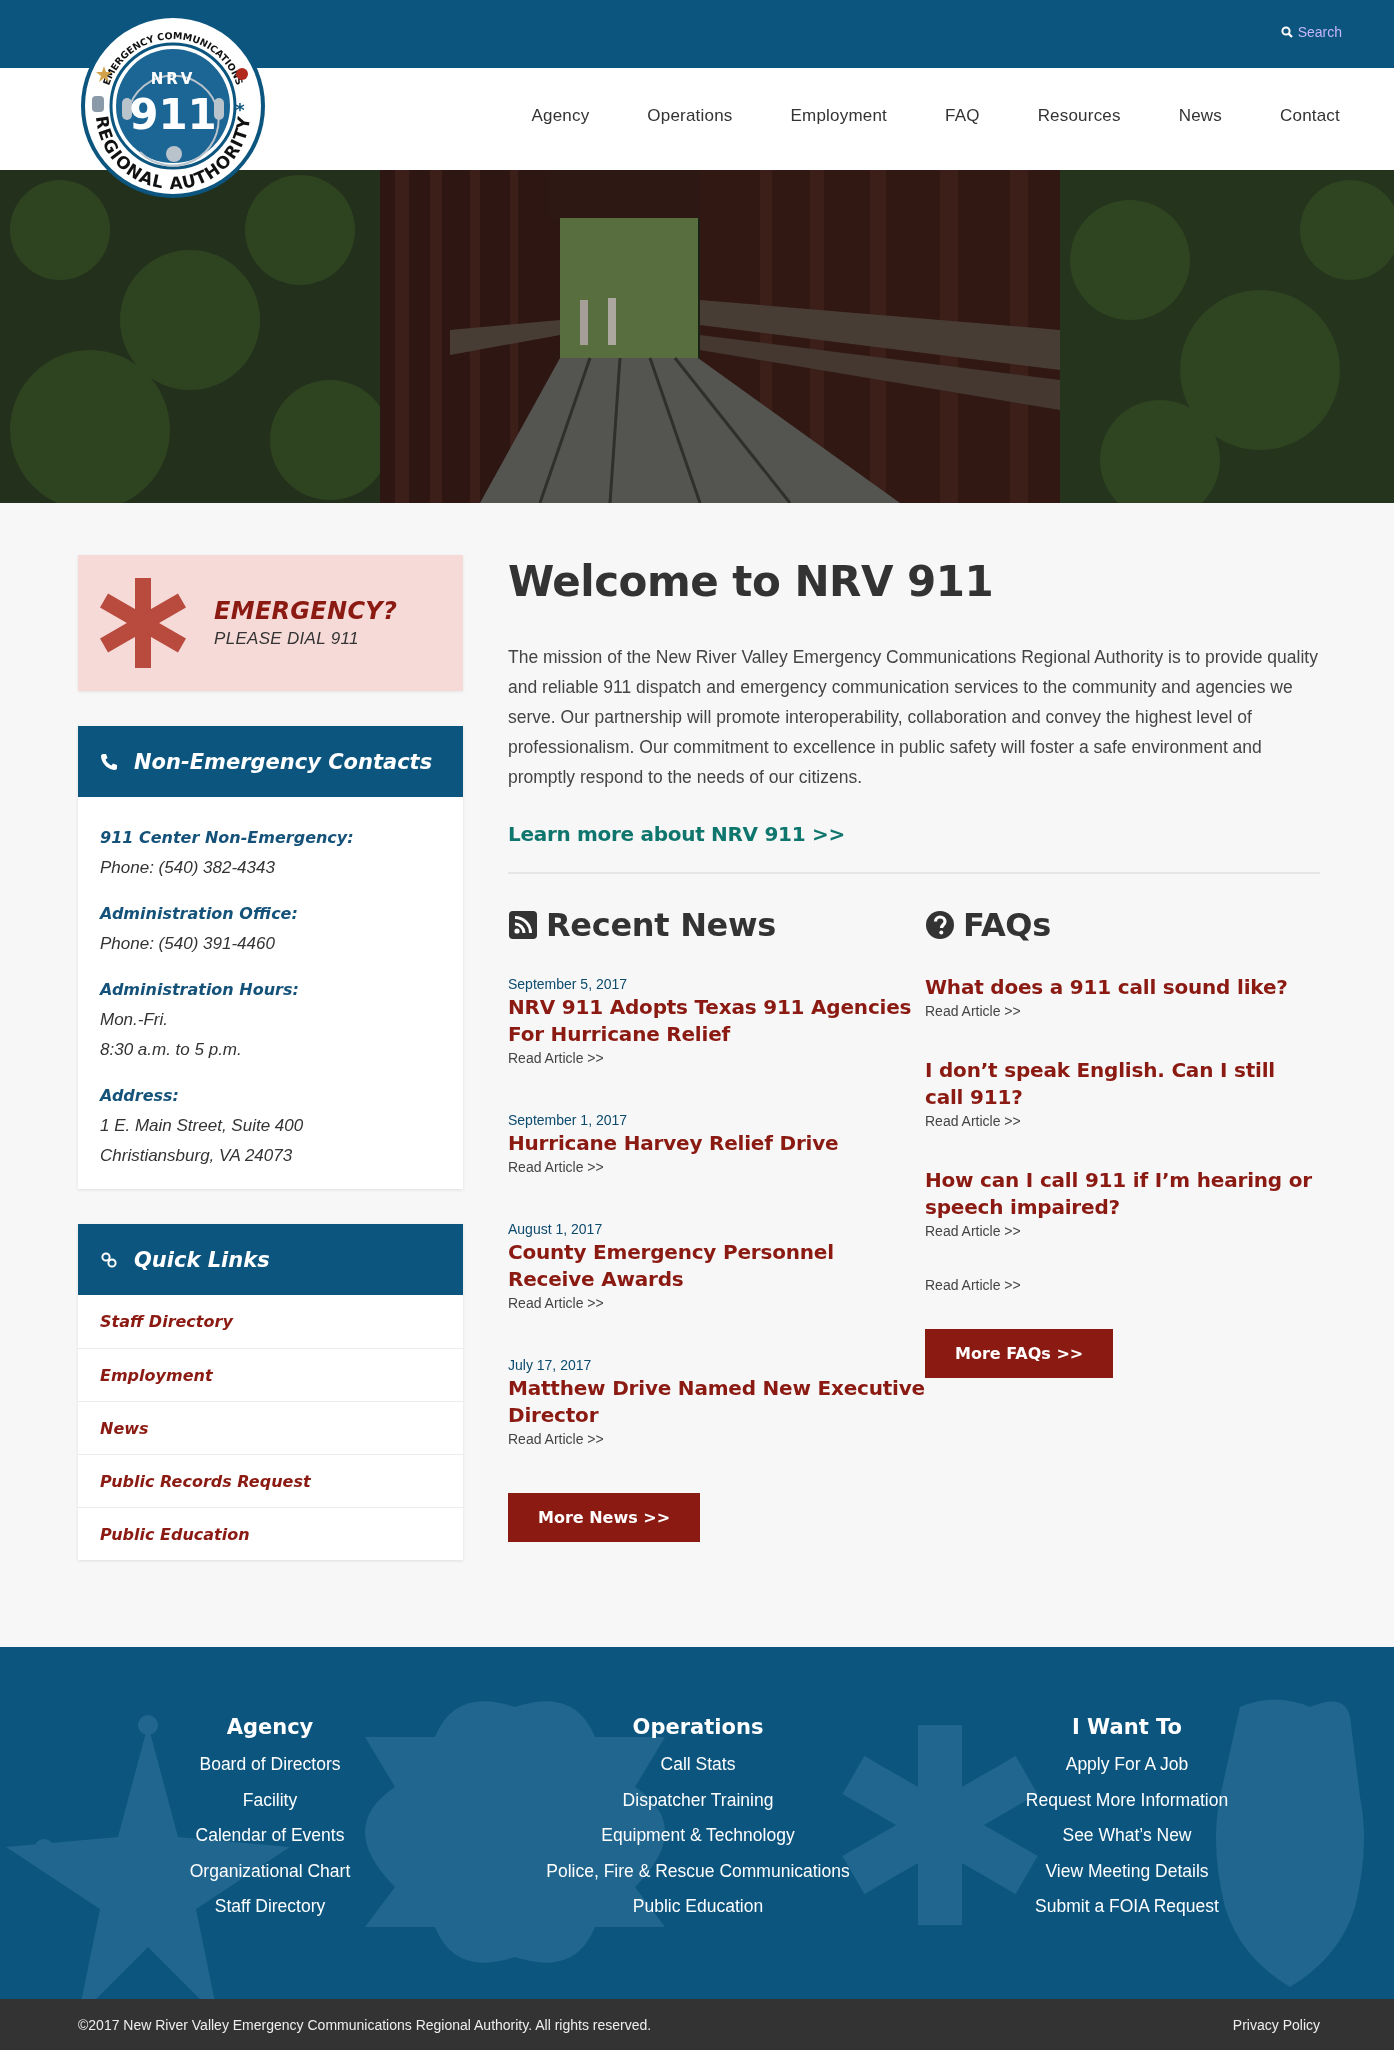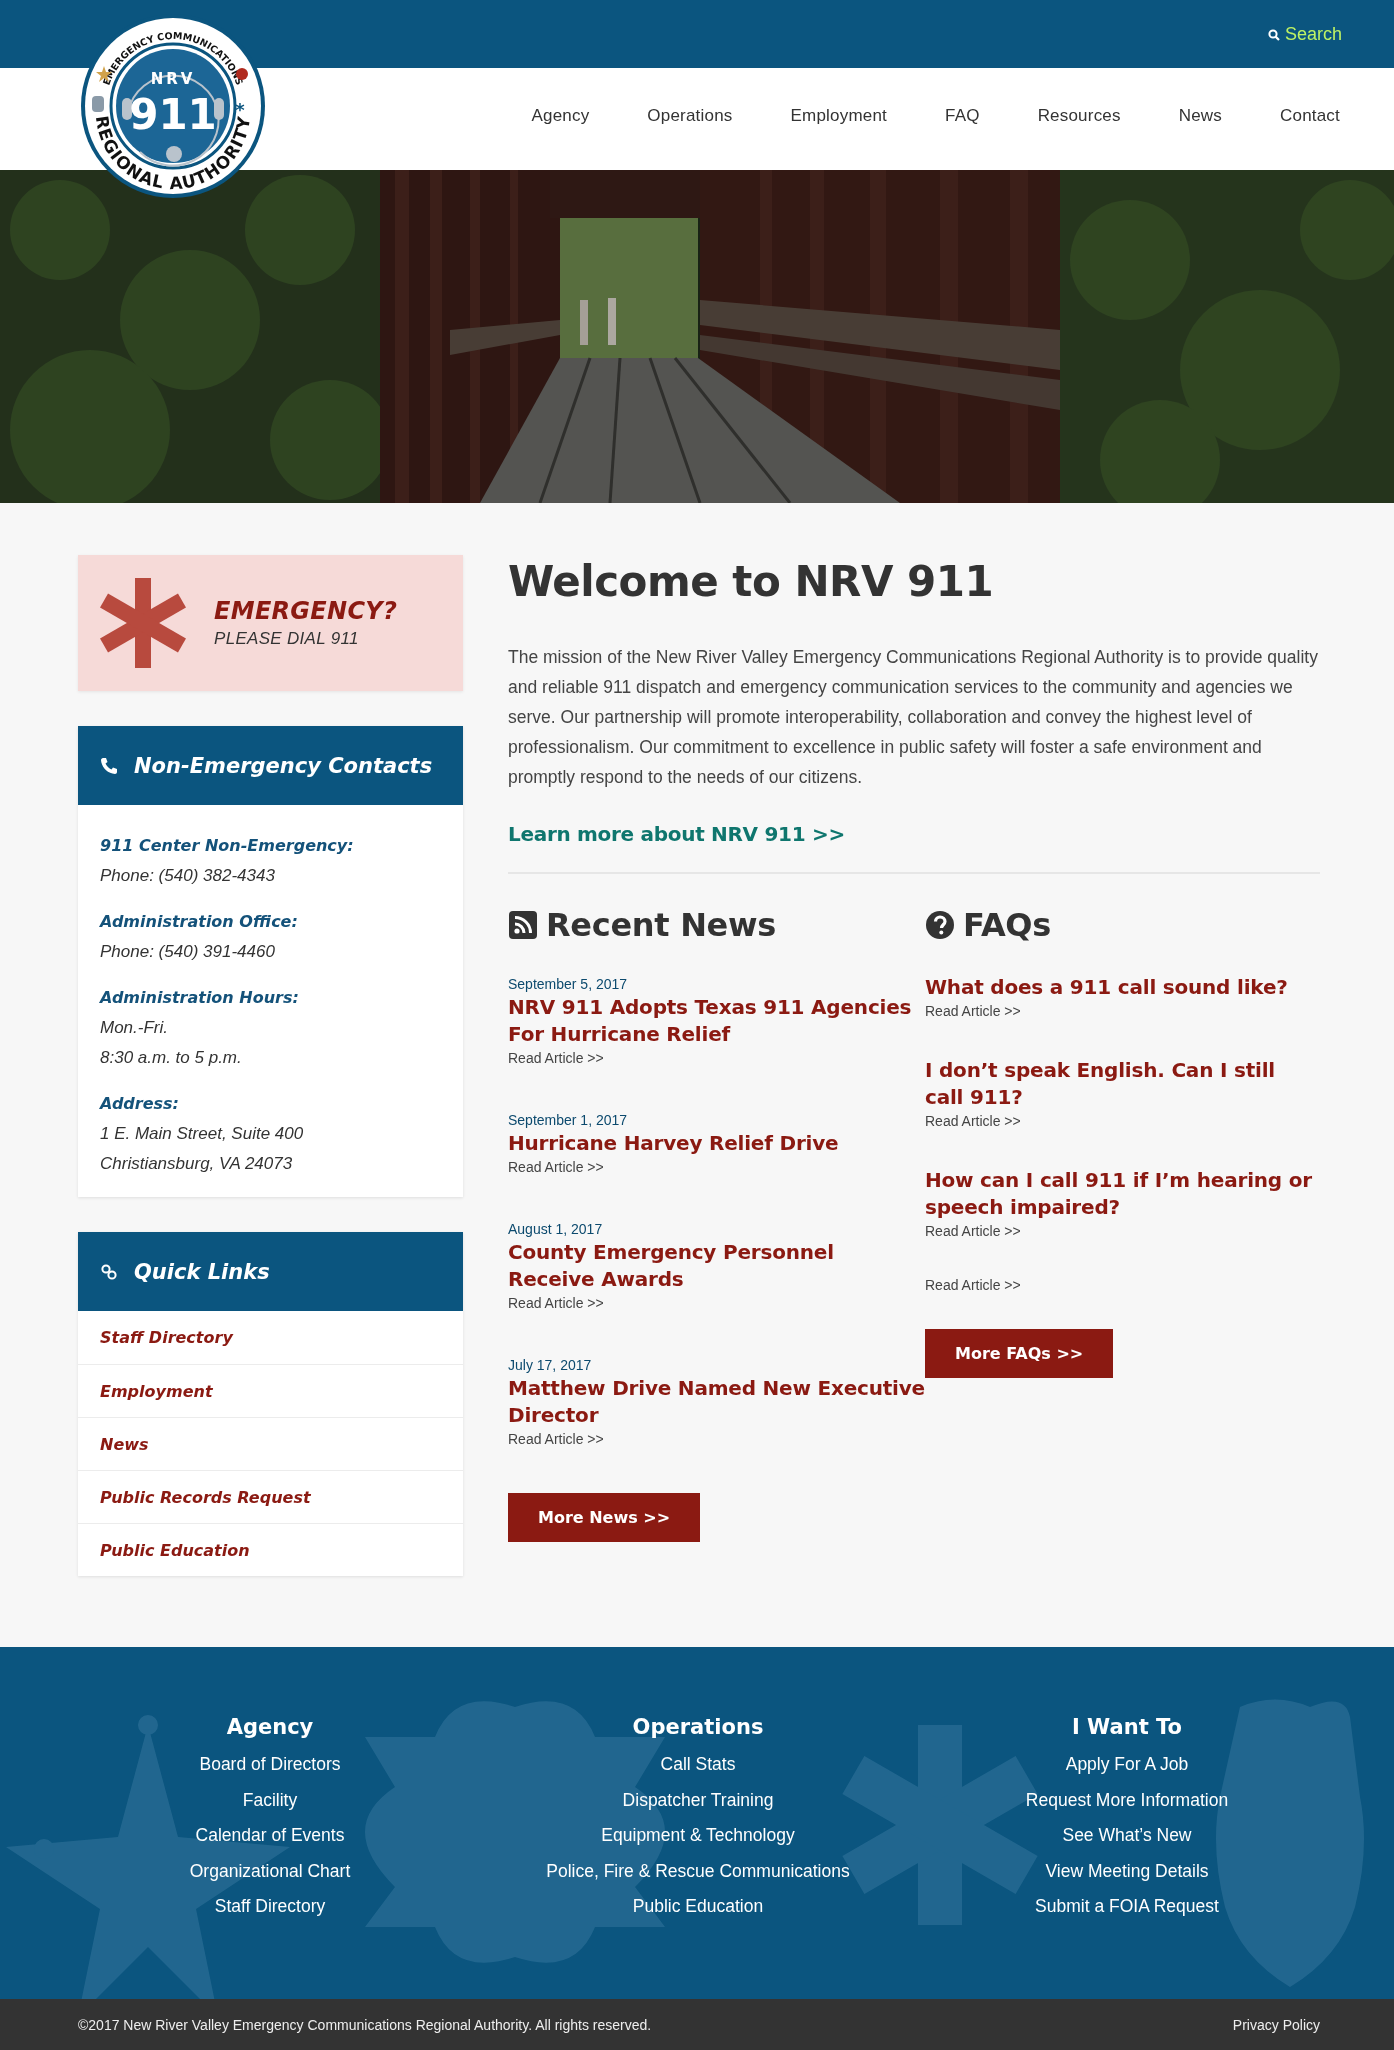--- a/index.html
+++ b/index.html
@@ -1,21 +1,21 @@
 <!DOCTYPE html>
 <html><head>
 <meta charset="utf-8">
 <style>
   * { box-sizing: border-box; margin: 0; padding: 0; }
   html, body { width: 1394px; }
   body { background: #f7f7f7; font-family: "DejaVu Sans", sans-serif; color: #333; position: relative; }
 
   
   .topbar { height: 68px; background: #0b557f; position: relative; }
-  .search-link { position: absolute; right: 52px; top: 24px; color: #bef264; font-size: 18px; display: flex; align-items: center; gap: 5px; font-family: "Liberation Sans", sans-serif; cursor: pointer; }
+  .search-link { position: absolute; right: 52px; top: 24px; color: #c4b5fd; font-size: 14px; display: flex; align-items: center; gap: 5px; font-family: "Liberation Sans", sans-serif; cursor: pointer; }
   .search-link svg { width: 12px; height: 12px; }
 
   
   .navbar { height: 102px; background: #fff; position: relative; }
   .nav { position: absolute; right: 54px; top: 38px; display: flex; gap: 0; }
   .nav a { font-family: "Liberation Sans", sans-serif; font-size: 17px; color: #333; text-decoration: none; margin-left: 58px; letter-spacing: 0.2px; }
 
   
   .logo { position: absolute; left: 78px; top: 12px; width: 190px; height: 188px; z-index: 5; }
 
@@ -27,21 +27,21 @@
   .main { position: relative; padding: 52px 78px 0 78px; display: flex; gap: 45px; height: 1144px; }
   .sidebar { width: 385px; flex-shrink: 0; font-style: italic; }
   .content { width: 812px; }
 
   .emergency-box { background: #f6dad8; height: 136px; display: flex; align-items: center; padding-left: 22px; box-shadow: 0 1px 3px rgba(0,0,0,0.08); }
   .emergency-box svg { width: 86px; height: 90px; margin-right: 28px; }
   .emergency-title { font-family: "DejaVu Sans", sans-serif; font-weight: bold; font-size: 24px; color: #8b1a12; letter-spacing: 0.3px; }
   .emergency-sub { font-family: "Liberation Sans", sans-serif; font-size: 17px; color: #333; margin-top: 4px; letter-spacing: 0.3px; }
 
   .panel { background: #fff; margin-top: 35px; box-shadow: 0 1px 3px rgba(0,0,0,0.1); }
-  .panel-head { background: #0b557f; height: 79px; color: #fff; display: flex; align-items: center; padding-left: 22px; font-weight: bold; font-size: 21px; font-family: "DejaVu Sans", sans-serif; }
+  .panel-head { background: #0b557f; height: 71px; color: #fff; display: flex; align-items: center; padding-left: 22px; font-weight: bold; font-size: 21px; font-family: "DejaVu Sans", sans-serif; }
   .panel-head svg { width: 18px; height: 18px; margin-right: 16px; }
   .contacts { padding: 22px 22px 18px 22px; }
   .c-label { color: #14527a; font-weight: bold; font-size: 16px; font-family: "DejaVu Sans", sans-serif; margin-top: 16px; line-height: 30px; }
   .c-label:first-child { margin-top: 4px; }
   .c-val { font-size: 17px; color: #333; line-height: 30px; font-family: "Liberation Sans", sans-serif; }
 
   .ql-item { height: 53px; border-top: 1px solid #ececec; display: flex; align-items: center; padding-left: 22px; color: #8b1a12; font-weight: bold; font-size: 16px; font-family: "DejaVu Sans", sans-serif; cursor: pointer; }
   .ql-item:first-child { border-top: none; }
 
   .welcome-title { font-family: "DejaVu Sans", sans-serif; font-weight: bold; font-size: 42px; color: #333; margin-top: 2px; letter-spacing: -0.5px; }

